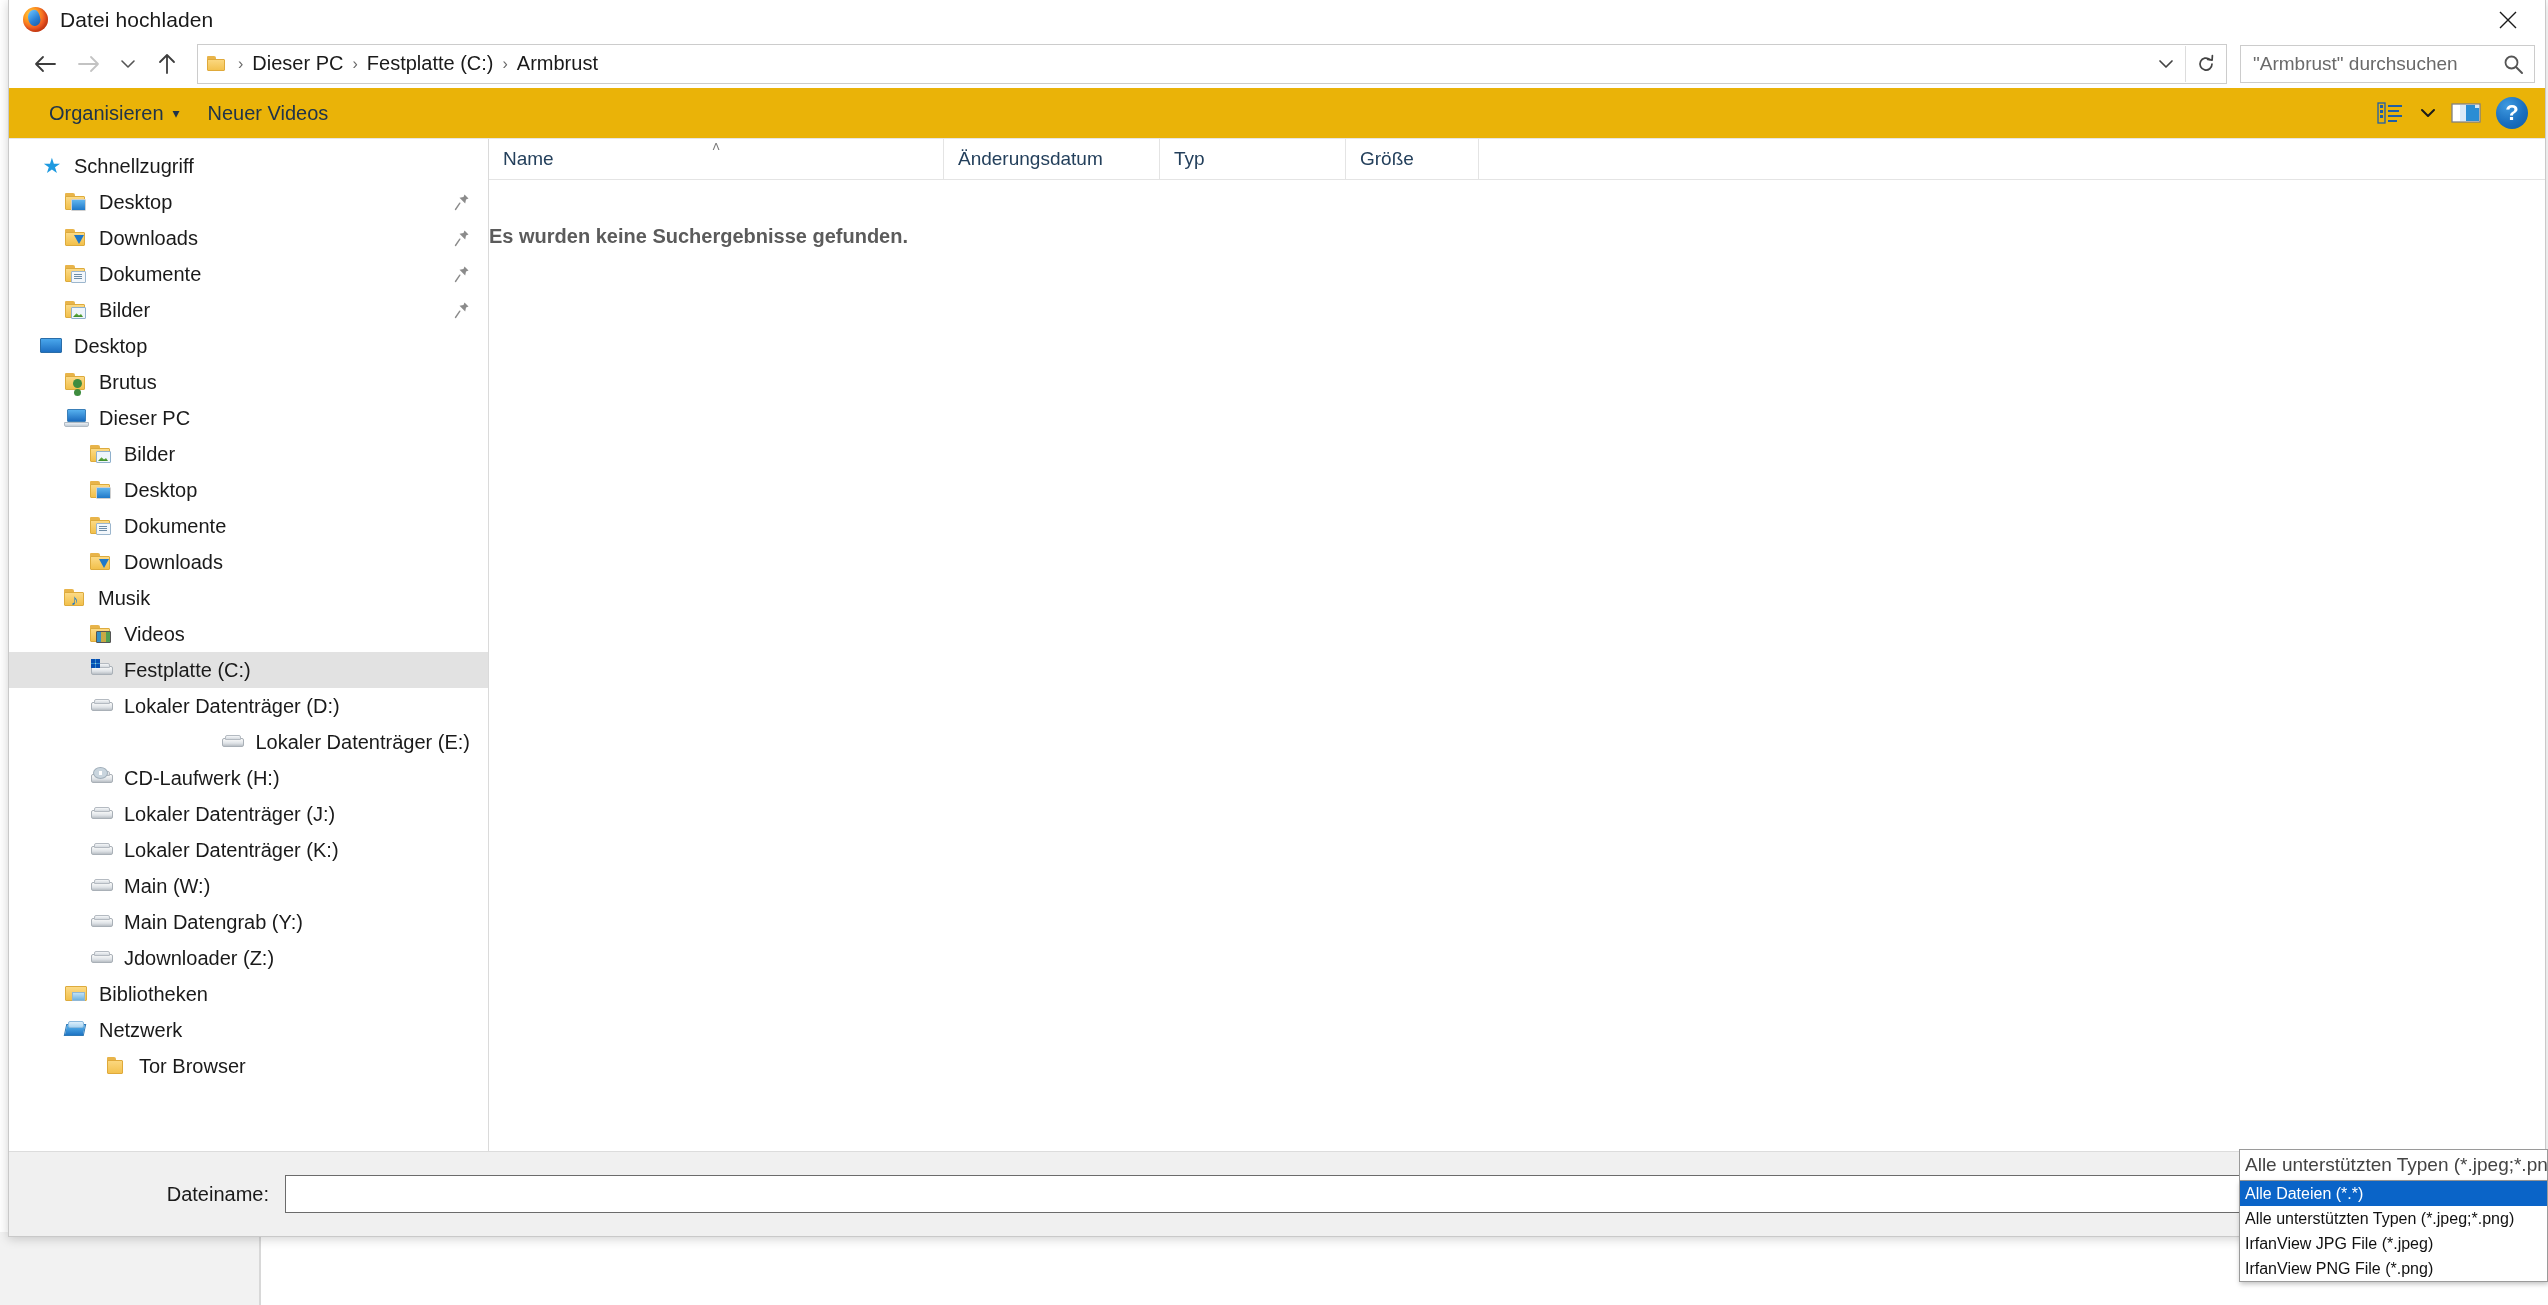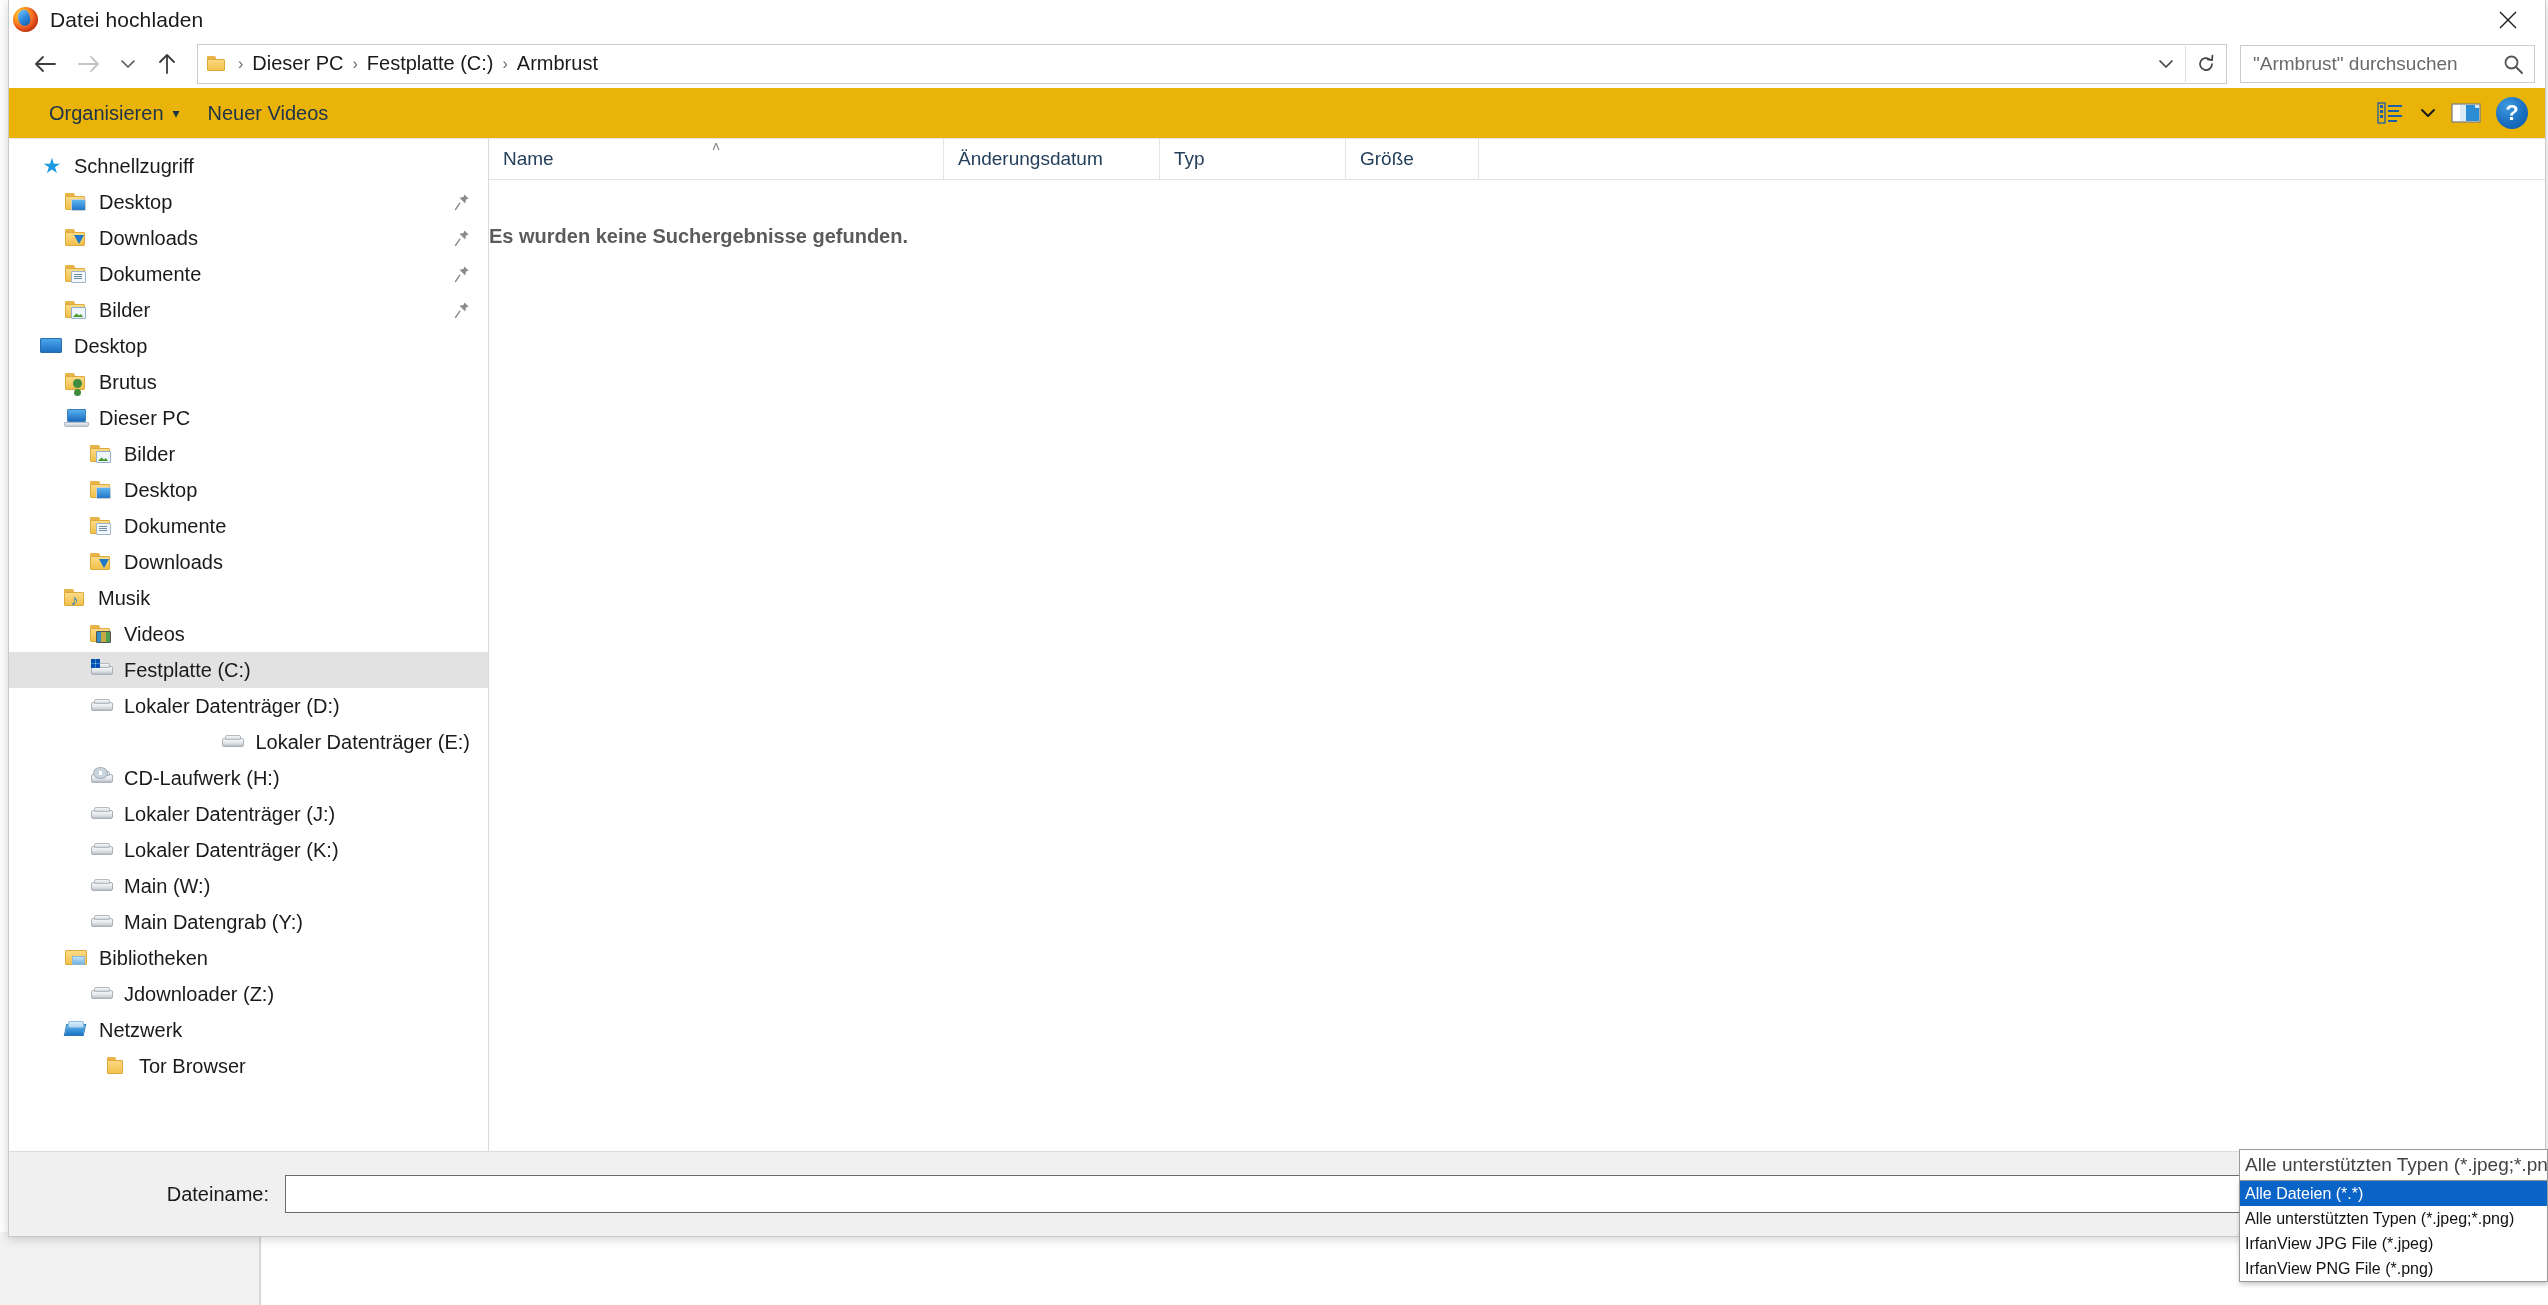--- a/index.html
+++ b/index.html
@@ -59,21 +59,21 @@
     height: 39px;
     flex: 0 0 39px;
     background: #ffffff;
     display: flex;
     align-items: center;
     position: relative;
   }
   #title-left {
     display: flex;
     align-items: center;
-    padding-left: 4px;
+    padding-left: 14px;
     gap: 12px;
   }
   .ff-icon {
     width: 25px;
     height: 25px;
     border-radius: 50%;
     background: radial-gradient(circle at 32% 30%, #ffd24a 0%, #ff9a1f 28%, #f05a24 58%, #d63b1a 100%);
     position: relative;
     flex: 0 0 25px;
     box-shadow: inset -2px -2px 3px rgba(150,30,0,.45);
@@ -864,27 +864,27 @@
           <span class="tree-label">Lokaler Datenträger (K:)</span>
         </div>
         <div class="tree-row" style="padding-left: 80px;">
           <span class="tree-ico ic-drive"></span>
           <span class="tree-label">Main (W:)</span>
         </div>
         <div class="tree-row" style="padding-left: 80px;">
           <span class="tree-ico ic-drive"></span>
           <span class="tree-label">Main Datengrab (Y:)</span>
         </div>
+        <div class="tree-row" style="padding-left: 80px;">
+          <span class="tree-ico ic-drive"></span>
+          <span class="tree-label">Jdownloader (Z:)</span>
+        </div>
         <div class="tree-row" style="padding-left: 55px;">
           <span class="tree-ico ic-lib"></span>
           <span class="tree-label">Bibliotheken</span>
-        </div>
-        <div class="tree-row" style="padding-left: 80px;">
-          <span class="tree-ico ic-drive"></span>
-          <span class="tree-label">Jdownloader (Z:)</span>
         </div>
         <div class="tree-row" style="padding-left: 55px;">
           <span class="tree-ico ic-net"></span>
           <span class="tree-label">Netzwerk</span>
         </div>
         <div class="tree-row" style="padding-left: 55px; margin-left: 40px;">
           <span class="tree-ico ic-plainfolder"></span>
           <span class="tree-label">Tor Browser</span>
         </div>
       </div>

